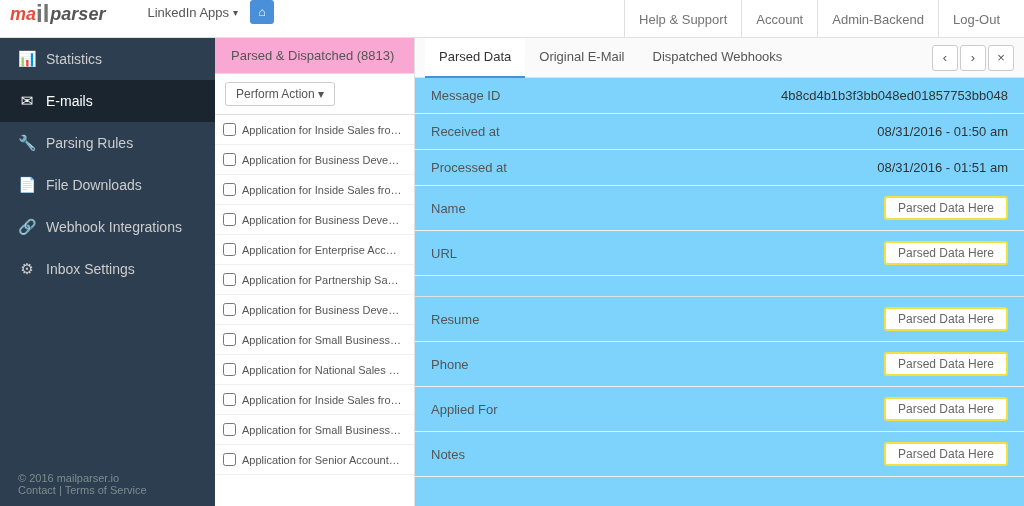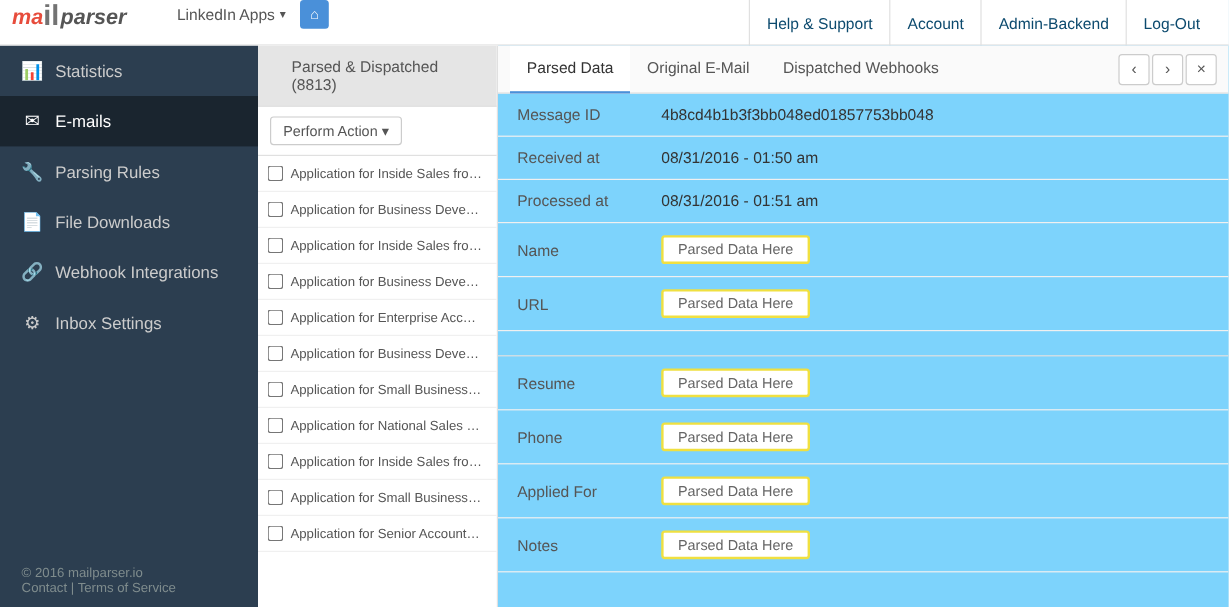--- a/index.html
+++ b/index.html
@@ -48,21 +48,21 @@
       border-radius: 3px;
       display: flex; align-items: center; justify-content: center;
       color: white; font-size: 12px;
     }
 
     .top-nav .right-links {
       display: flex;
       align-items: center;
     }
     .right-link {
-      color: #0c4a6e;
+      color: #737373;
       padding: 16px 14px;
       font-size: 13px;
       cursor: pointer;
       border-left: 1px solid #e0e0e0;
       height: 38px;
       display: flex; align-items: center;
     }
 
     
     .main-layout {
@@ -102,25 +102,25 @@
     .email-list-panel {
       width: 200px;
       background: #fff;
       border-right: 1px solid #e0e0e0;
       flex-shrink: 0;
       display: flex;
       flex-direction: column;
       overflow: hidden;
     }
     .panel-header {
-      padding: 10px 28px;
+      padding: 10px 16px;
       border-bottom: 1px solid #e0e0e0;
       font-size: 13px;
       color: #555;
-      background: #e5e5e5;
+      background: #f9a8d4;
     }
     .action-bar {
       padding: 8px 10px;
       border-bottom: 1px solid #e0e0e0;
     }
     .perform-action-btn {
       background: #fff;
       border: 1px solid #ccc;
       border-radius: 3px;
       padding: 4px 10px;
@@ -214,20 +214,21 @@
       vertical-align: middle;
     }
     .detail-table td:first-child {
       color: #555;
       width: 120px;
       font-size: 13px;
     }
     .detail-table td:last-child {
       color: #333;
       font-size: 13px;
+      text-align: right;
     }
 
     .parsed-badge {
       background: #fff;
       border: 2px solid #f0e040;
       border-radius: 3px;
       padding: 3px 12px;
       font-size: 12px;
       color: #666;
       display: inline-block;
@@ -318,20 +319,24 @@
       <div class="email-item">
           <input type="checkbox" style="">
           <span class="email-item-text">Application for Business Deve…</span>
         </div>
       <div class="email-item">
           <input type="checkbox" style="">
           <span class="email-item-text">Application for Enterprise Acc…</span>
         </div>
       <div class="email-item">
           <input type="checkbox" style="">
+          <span class="email-item-text">Application for Partnership Sa…</span>
+        </div>
+      <div class="email-item">
+          <input type="checkbox" style="">
           <span class="email-item-text">Application for Business Deve…</span>
         </div>
       <div class="email-item">
           <input type="checkbox" style="">
           <span class="email-item-text">Application for Small Business…</span>
         </div>
       <div class="email-item">
           <input type="checkbox" style="">
           <span class="email-item-text">Application for National Sales …</span>
         </div>

